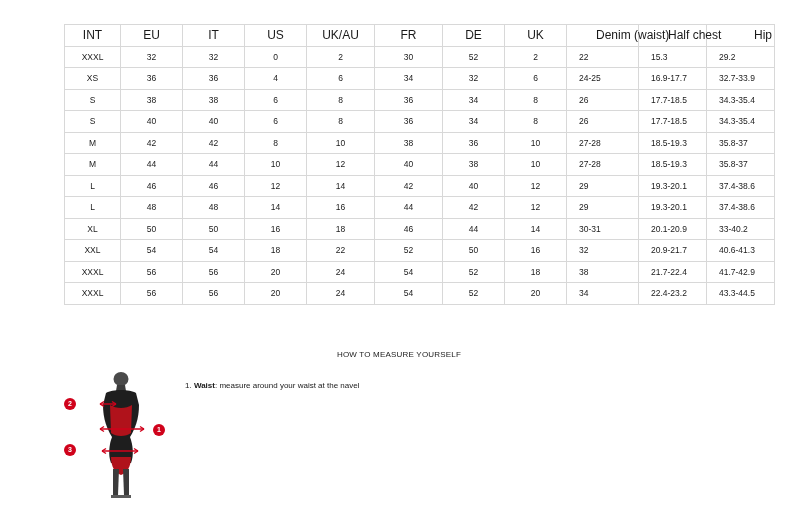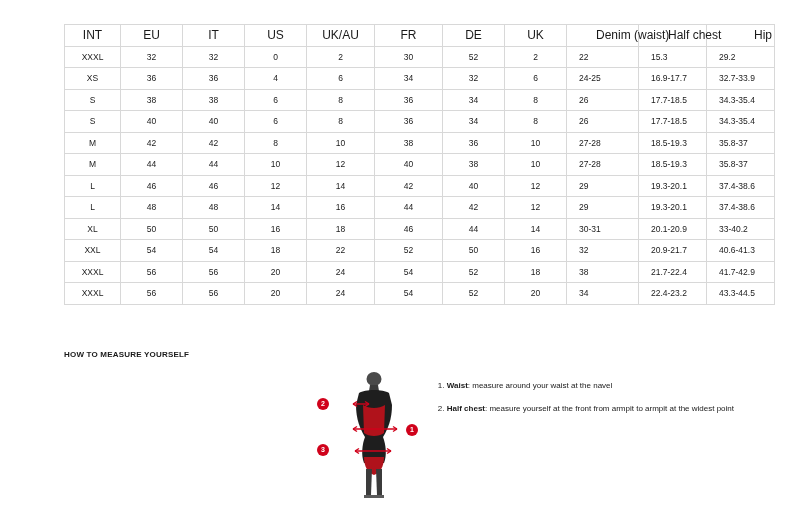--- a/index.html
+++ b/index.html
@@ -70,30 +70,30 @@
 
   
   #measure-section {
     position: absolute;
     left: 64px;
     top: 350px;
     width: 670px;
   }
   #measure-title {
     font-size: 8px;
-    font-weight: bold;
+    font-weight: normal;
     letter-spacing: 0.2px;
     color: #1a1a1a;
     margin-bottom: 12px;
+    text-align: center;
   }
   #measure-body {
     position: relative;
     display: flex;
     align-items: flex-start;
-    justify-content: flex-end;
   }
   #figure-col {
     width: 115px;
     position: relative;
     height: 130px;
   }
   #notes-col {
     padding-top: 10px;
     padding-left: 6px;
   }
@@ -376,22 +376,18 @@
         <div class="badge" id="badge-1">1</div>
         <div class="badge" id="badge-2">2</div>
         <div class="badge" id="badge-3">3</div>
       </div>
 
       <div id="notes-col">
         <div class="note">
           <span>1.</span>
           <b>Waist</b><span>: measure around your waist at the navel</span>
         </div>
-        <div class="note">
-          <span>2.</span>
-          <b>Half chest</b><span>: measure yourself at the front from armpit to armpit at the widest point</span>
-        </div>
       </div>
 
     </div>
   </div>
 
 </div>
 
 </body></html>

